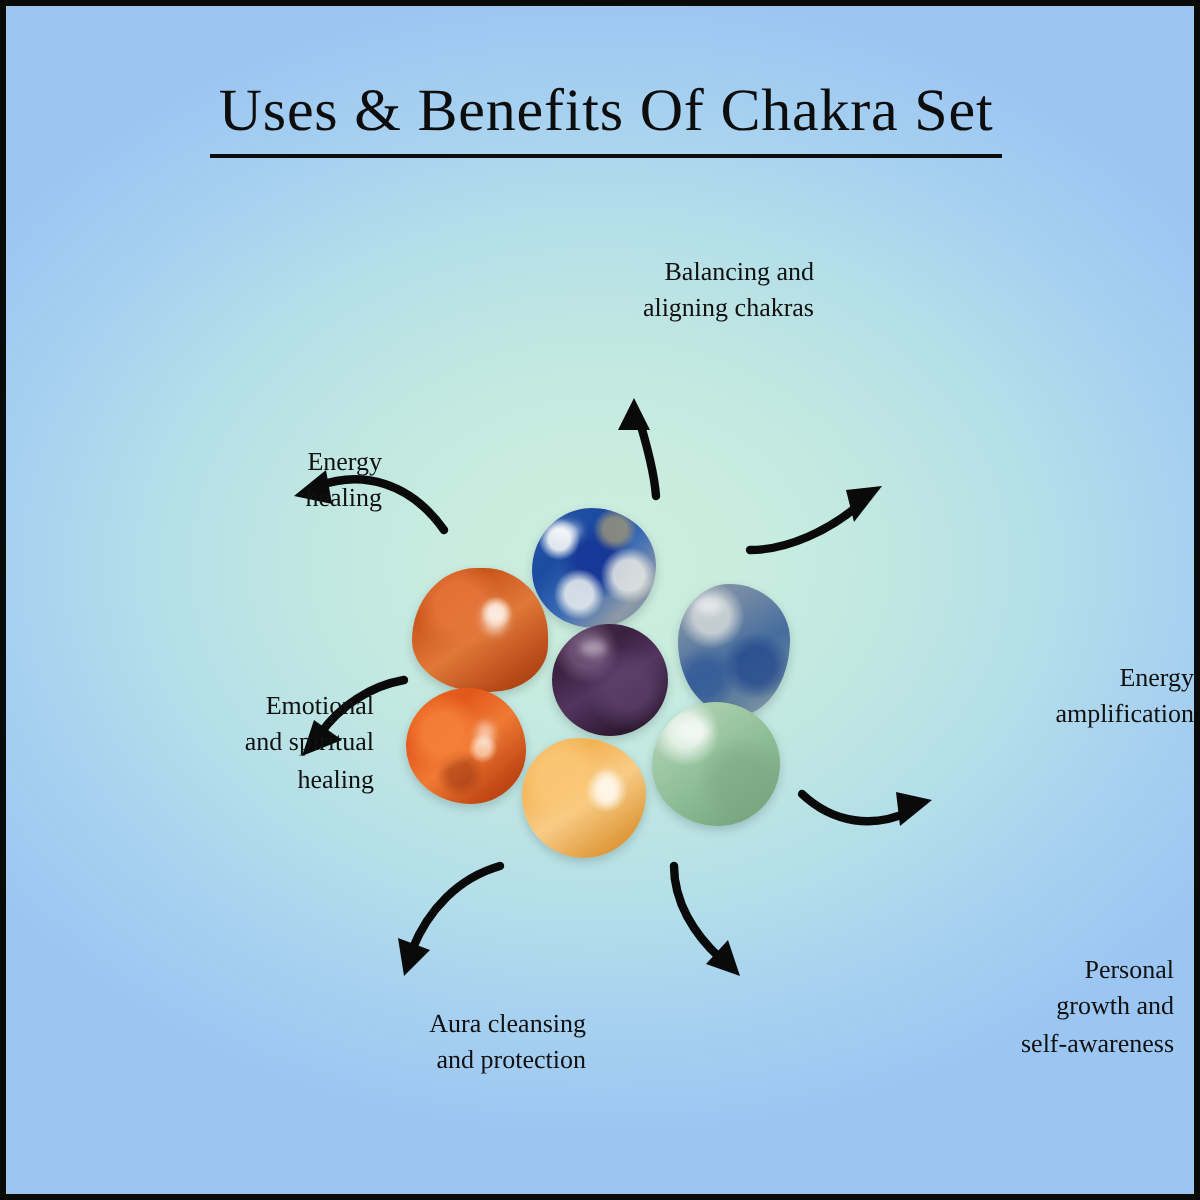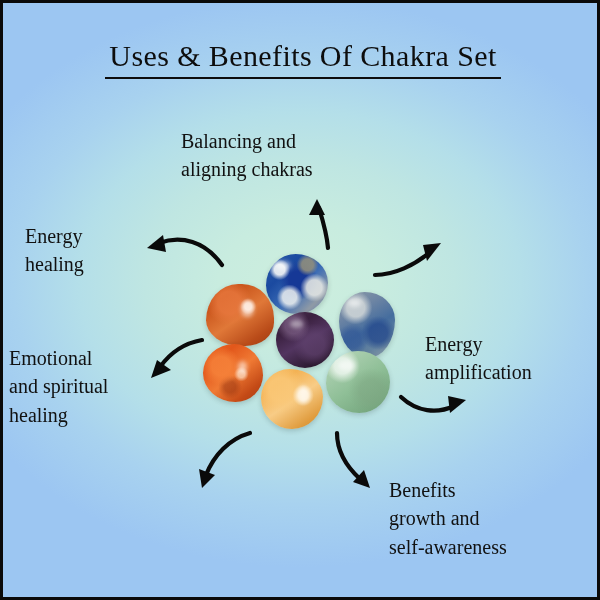--- a/index.html
+++ b/index.html
@@ -49,23 +49,23 @@
     border-bottom: 2.5px solid #0d0d0d;
     padding: 0 4px 5px 4px;
     line-height: 1.1;
     white-space: nowrap;
   }
 
   
   .label {
     position: absolute;
     color: #111111;
-    font-size: 20px;
+    font-size: 13px;
     line-height: 1.42;
-    text-align: left;
+    text-align: right;
     white-space: pre-line;
   }
 
   #label-balancing   { top: 124px; left: 178px; width: 226px; }
   #label-meditation  { top: 193px; left: 390px; width: 190px; }
   #label-energy-heal { top: 219px; left: 22px;  width: 166px; }
   #label-energy-amp  { top: 327px; left: 422px; width: 172px; }
   #label-emotional   { top: 341px; left: 6px;   width: 178px; }
   #label-aura        { top: 500px; left: 86px;  width: 204px; }
   #label-personal    { top: 473px; left: 386px; width: 198px; }
@@ -265,18 +265,20 @@
   <div class="label" id="label-energy-heal">Energy
 healing</div>
 
   <div class="label" id="label-energy-amp">Energy
 amplification</div>
 
   <div class="label" id="label-emotional">Emotional
 and spiritual
 healing</div>
 
-
-  <div class="label" id="label-personal">Benefits
+  <div class="label" id="label-aura">Aura cleansing
+and protection</div>
+
+  <div class="label" id="label-personal">Personal
 growth and
 self-awareness</div>
 
 </div>
 
 </body></html>

